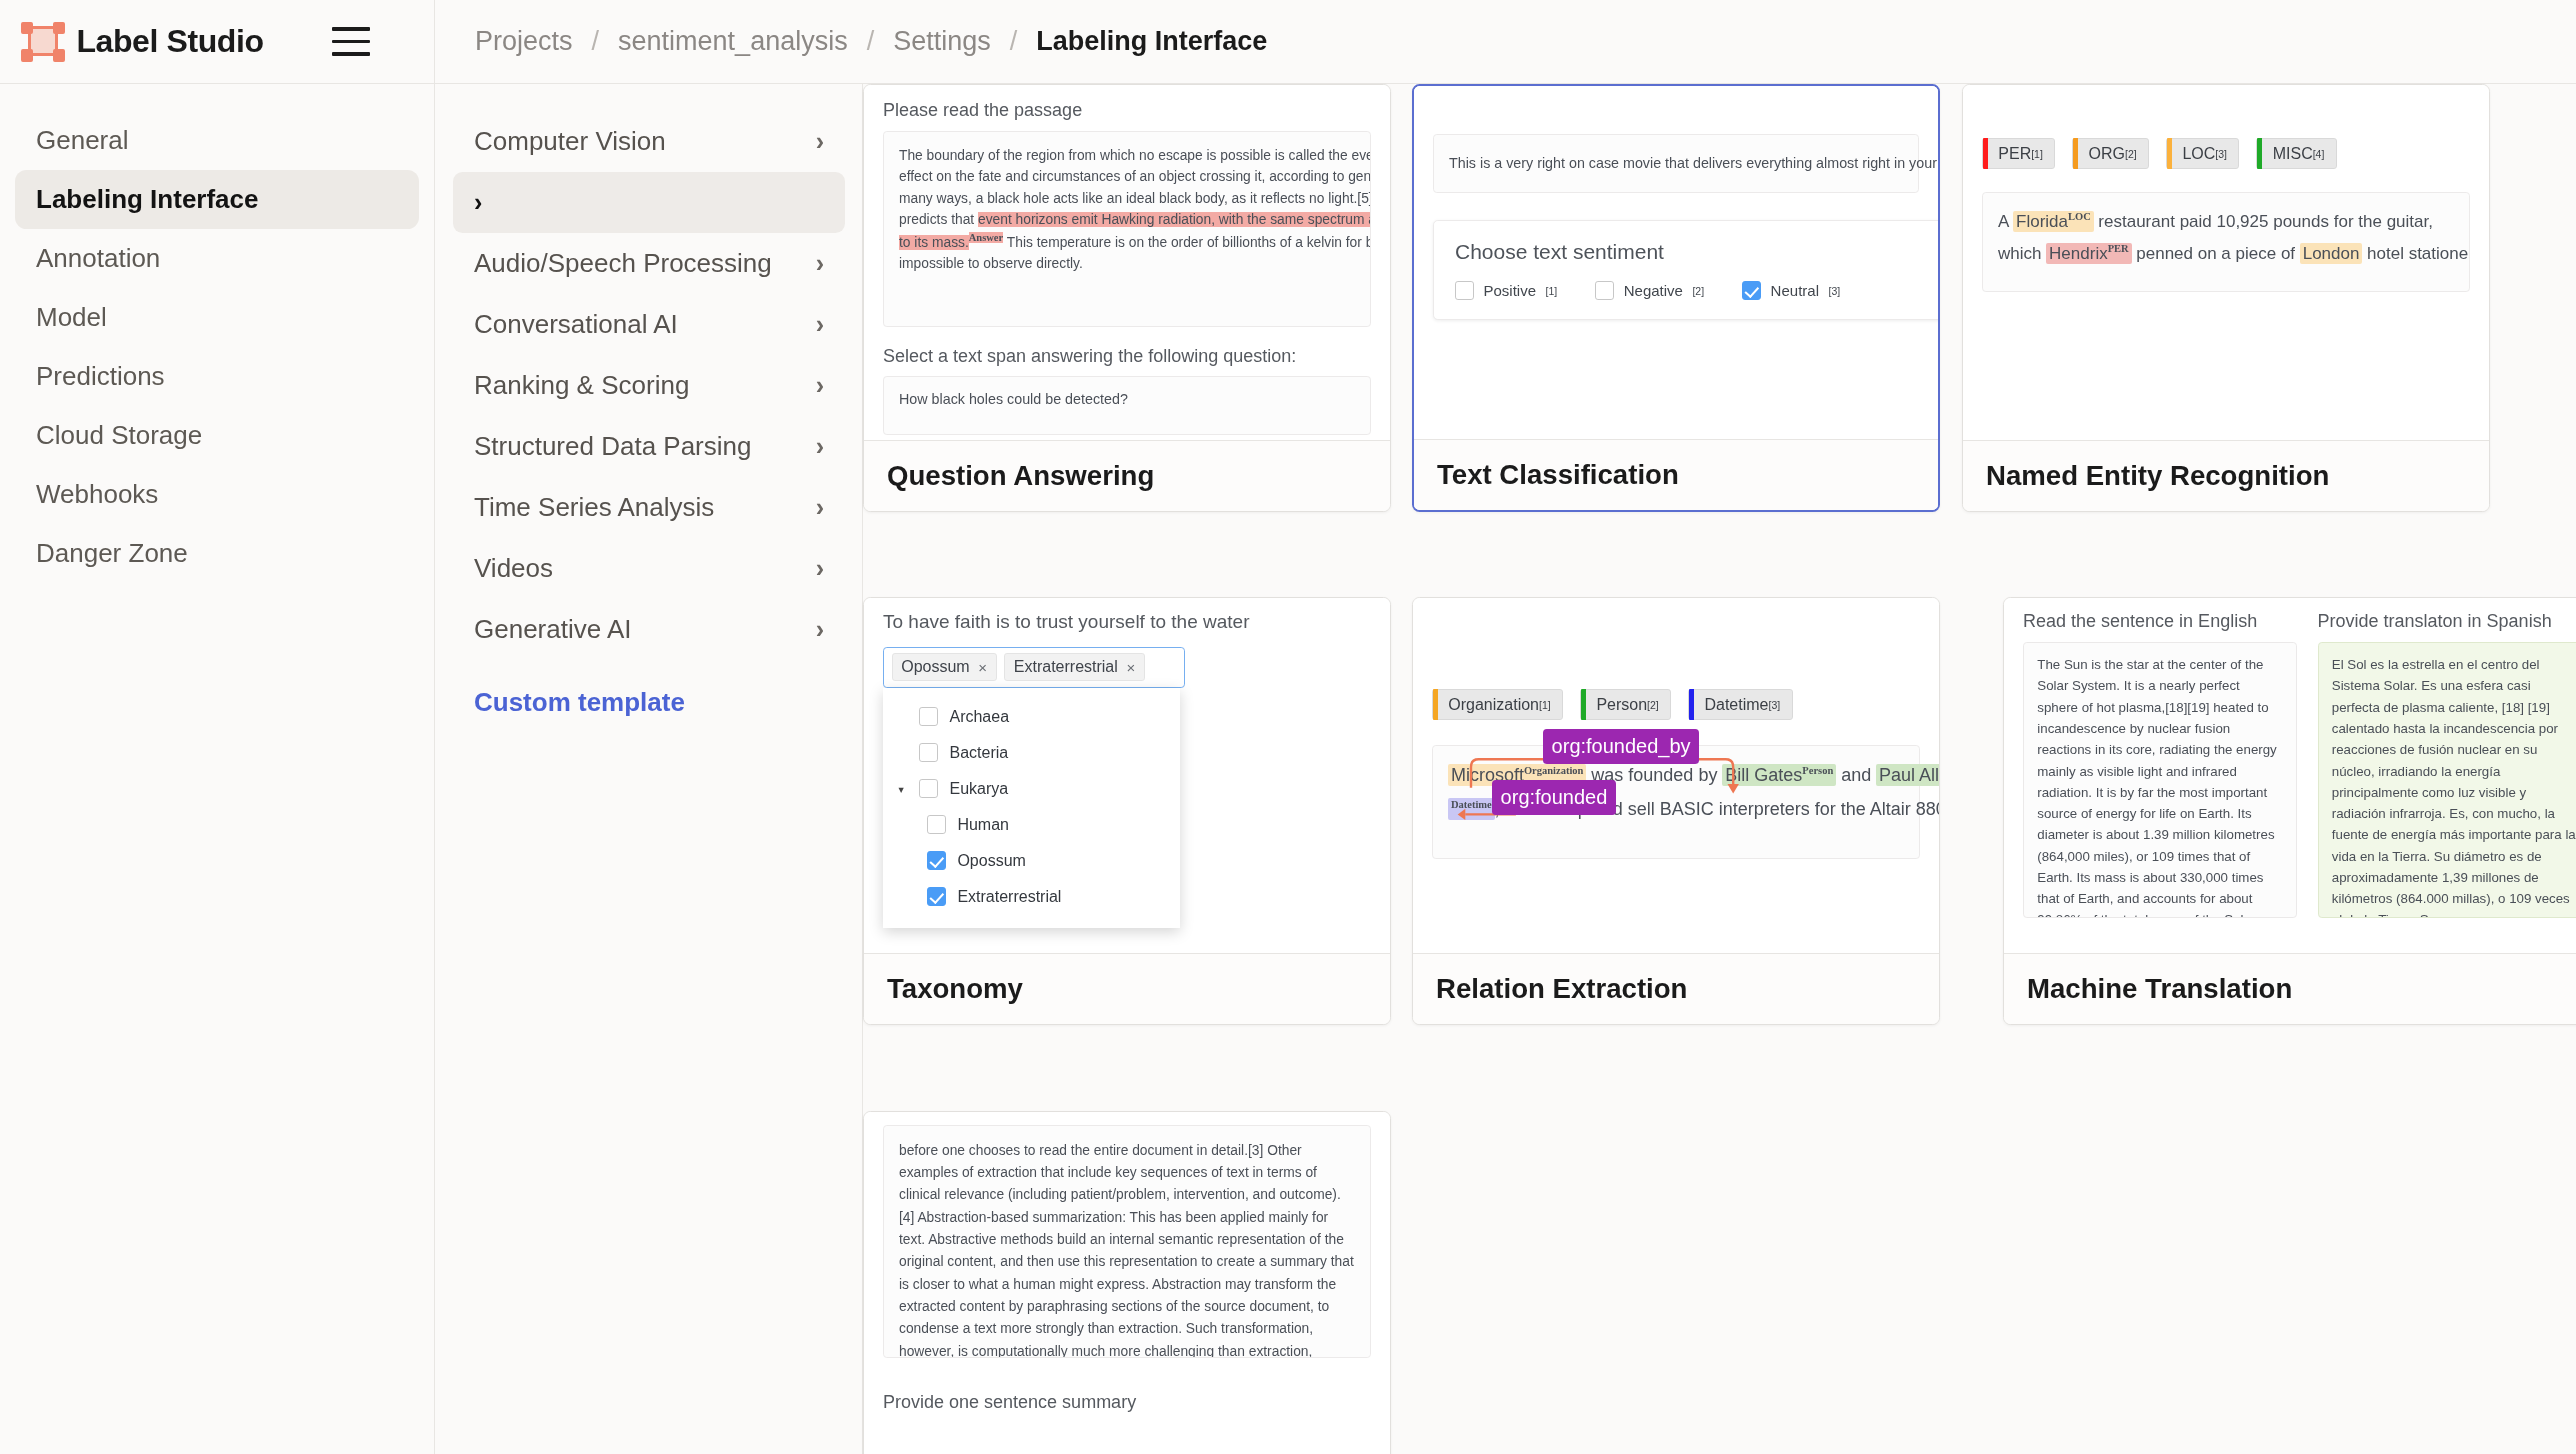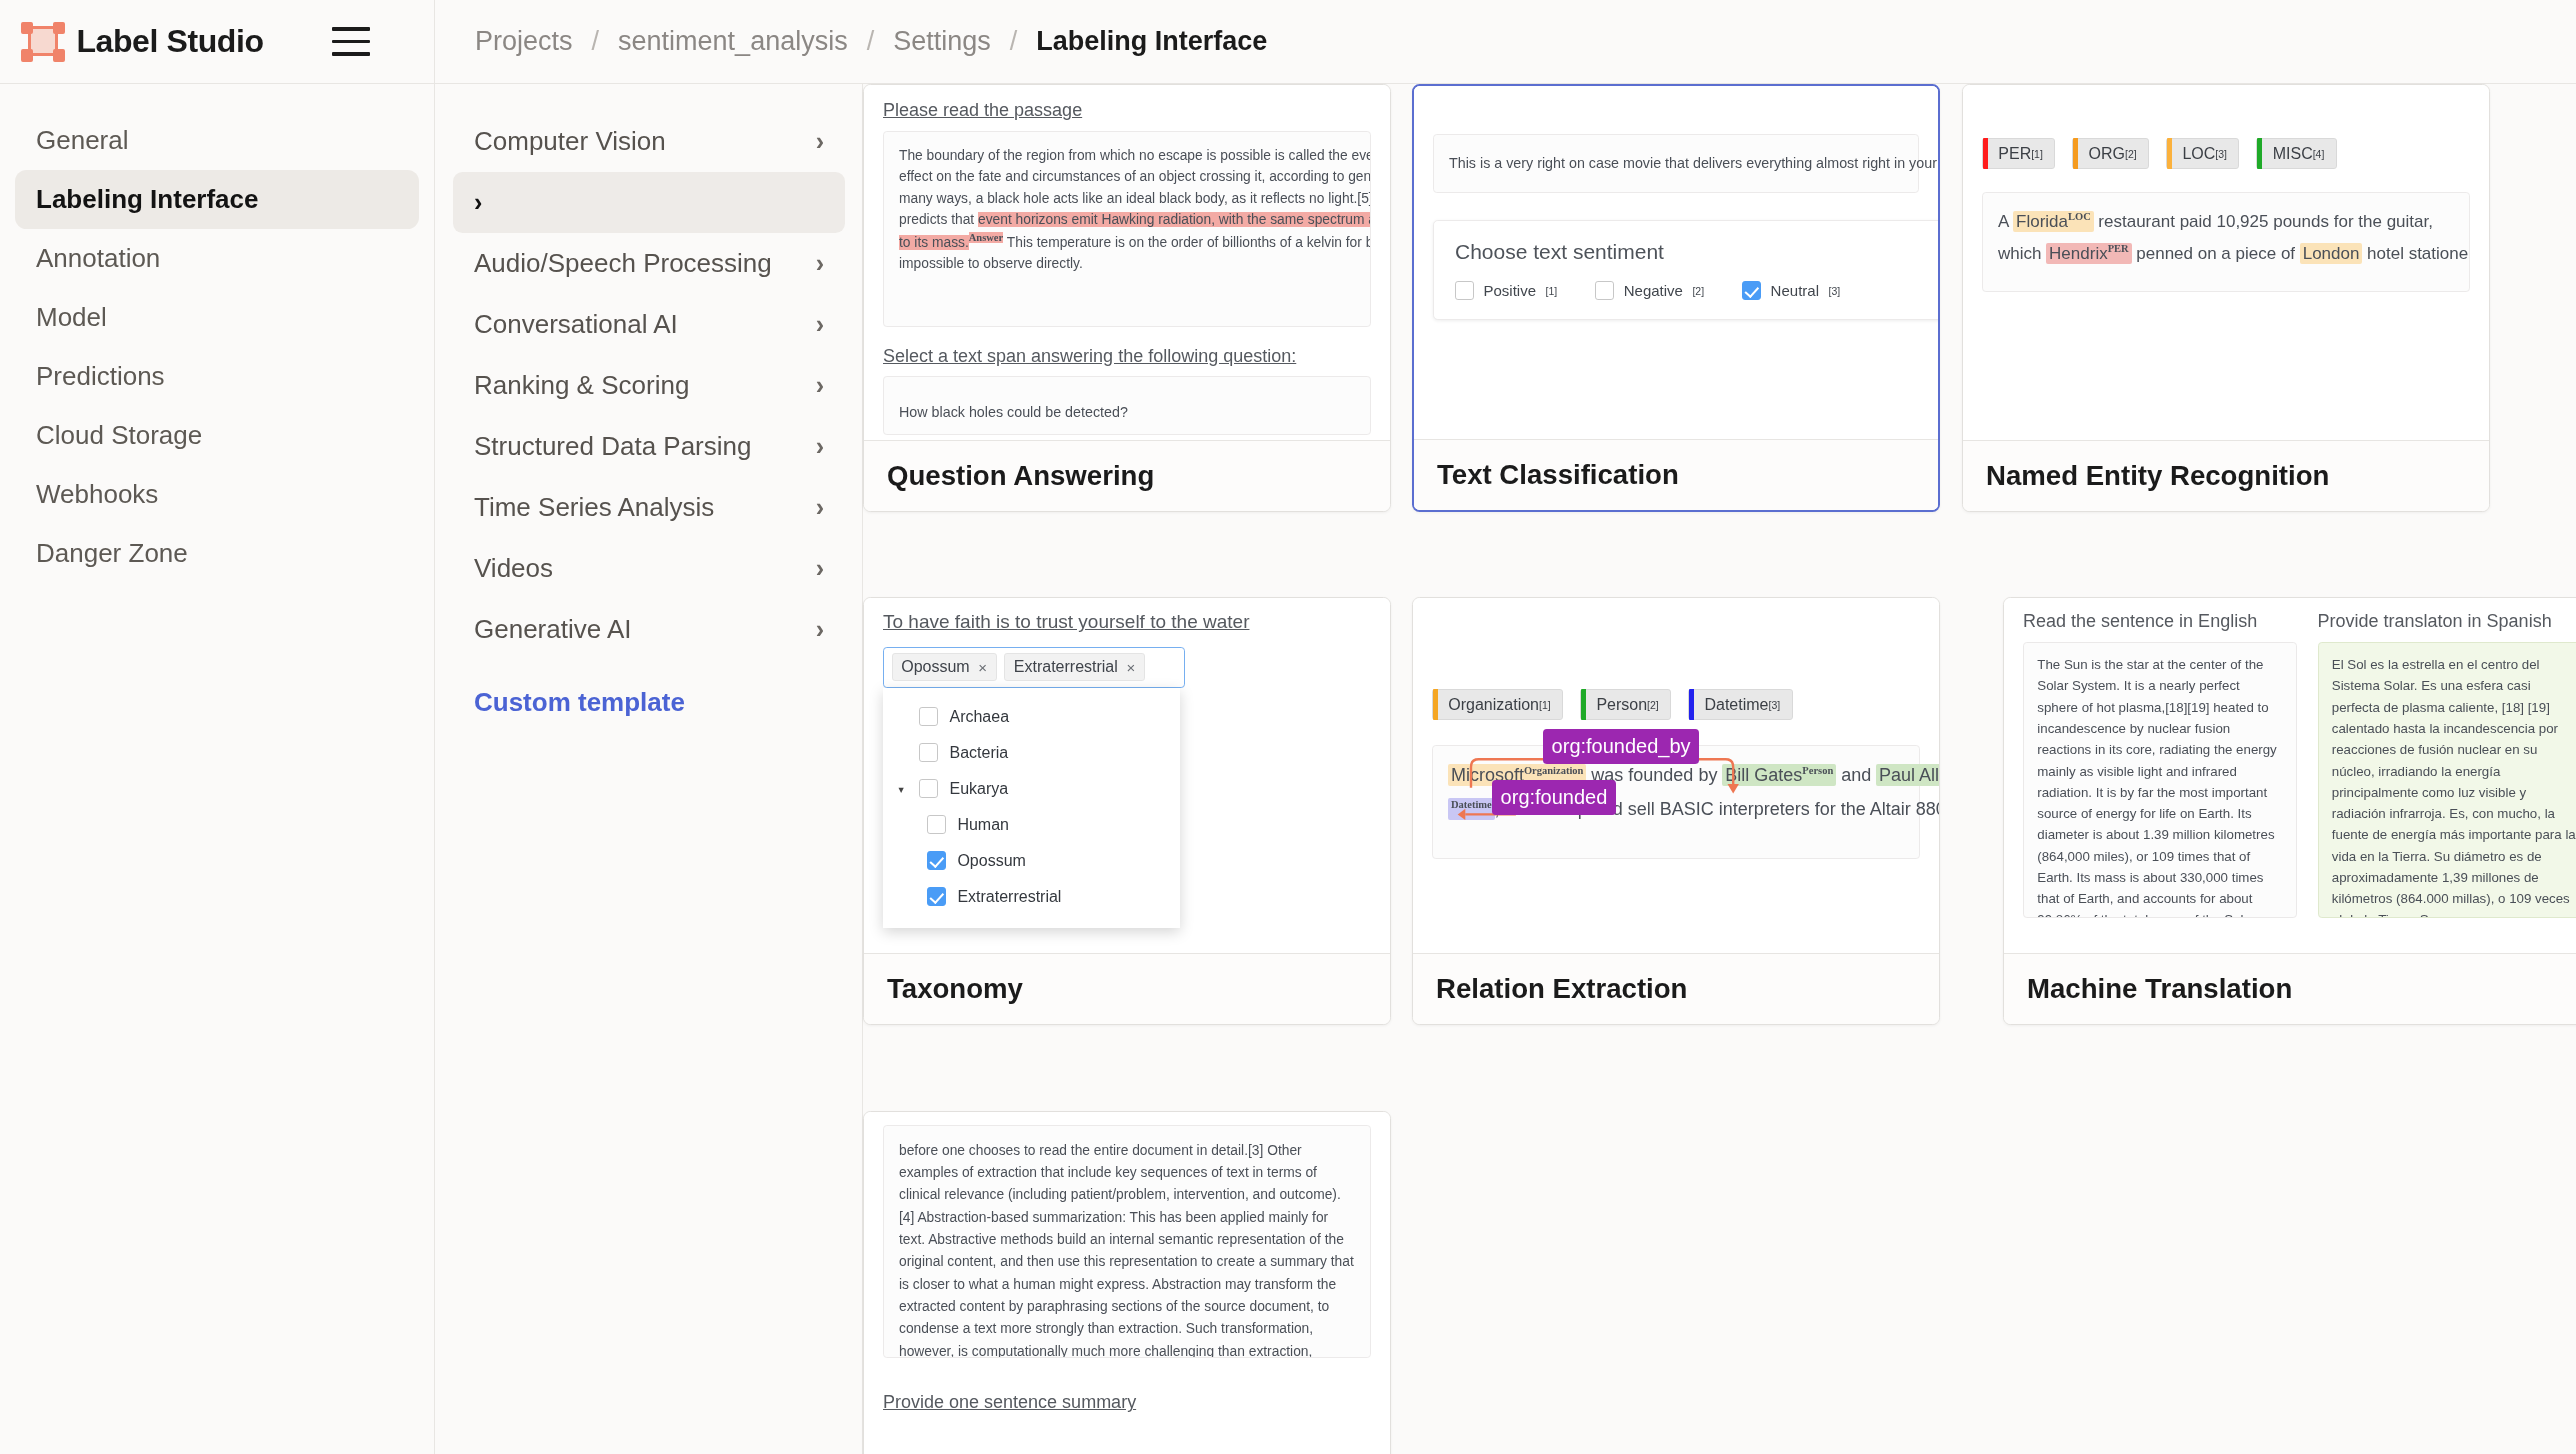--- a/index.html
+++ b/index.html
@@ -86,21 +86,21 @@
   .card .preview { position: absolute; inset: 0 0 71px 0; overflow: hidden; background: #fff; }
   .card .footer {
     position: absolute; left: 0; right: 0; bottom: 0; height: 71px;
     border-top: 1px solid #e7e5e2; background: #fdfcfb;
     display: flex; align-items: center; padding-left: 23px;
   }
   .card .footer .title { font-size: 27.6px; font-weight: 700; color: #1b1b1b; }
 
   
   .pv { padding: 15px 19px; font-family: "Liberation Sans", sans-serif; color: #4a4f57; }
-  .pv-h { font-size: 18px; color: #55595f; margin-bottom: 9.5px; text-decoration: underline; }
+  .pv-h { font-size: 18px; color: #55595f; margin-bottom: 9.5px; }
   .pv-box {
     border: 1px solid #eceaea; border-radius: 3.8px; background: #fcfcfc;
     padding: 13.3px 15px; font-size: 14.3px; line-height: 1.45; color: #4a4f57;
   }
   .nowrap-box { white-space: nowrap; }
 
   .hl-red { background: #f3aaa4; }
   .hl-sup { font-size: 10.5px; font-weight: 700; vertical-align: super; }
 
   
@@ -263,21 +263,21 @@
   <div class="card" style="left:0; top:0; width:528px; height:428px;">
     <div class="preview">
       <div class="pv">
         <div class="pv-h">Please read the passage</div>
         <div class="pv-box" style="height:196px; overflow:hidden;">
           <div style="width:817px; font-size:13.8px; line-height:1.55;">
             <span>The boundary of the region from which no escape is possible is called the event horizon. Although the event horizon has an enormous effect on the fate and circumstances of an object crossing it, according to general relativity it has no locally detectable features.[4] In many ways, a black hole acts like an ideal black body, as it reflects no light.[5][6] Moreover, quantum field theory in curved spacetime predicts that </span><span class="hl-red">event horizons emit Hawking radiation, with the same spectrum as a black body of a temperature inversely proportional to its mass.</span><span class="hl-red hl-sup" style="font-family:'Liberation Serif',serif;">Answer</span><span> This temperature is on the order of billionths of a kelvin for black holes of stellar mass, making it essentially impossible to observe directly.</span>
           </div>
         </div>
         <div class="pv-h" style="margin-top:19px;">Select a text span answering the following question:</div>
-        <div class="pv-box" style="height:59px; white-space:nowrap; padding-top:25px;">
+        <div class="pv-box" style="height:59px; white-space:nowrap; padding-top:12px;">
           <span>How black holes could be detected?</span>
         </div>
       </div>
     </div>
     <div class="footer">
       <span class="title">Question Answering</span>
     </div>
   </div>
 
   <div class="card selected" style="left:549px; top:0; width:528px; height:428px;">

